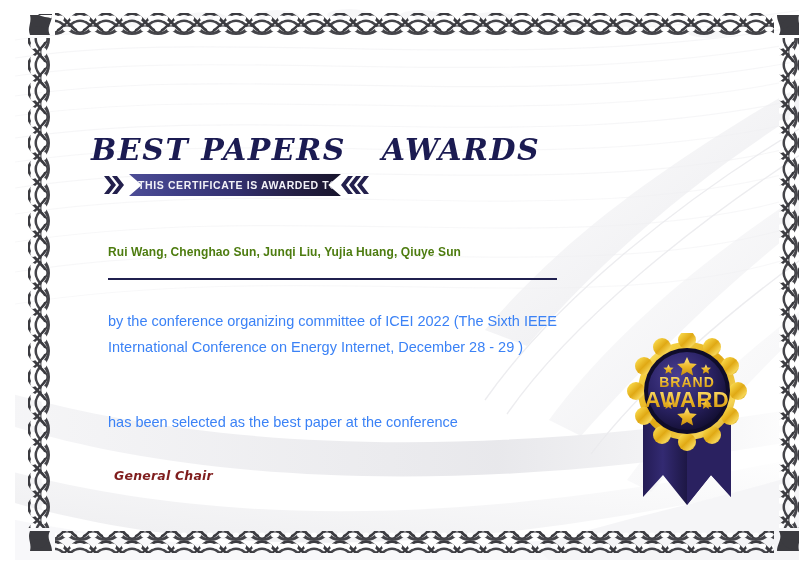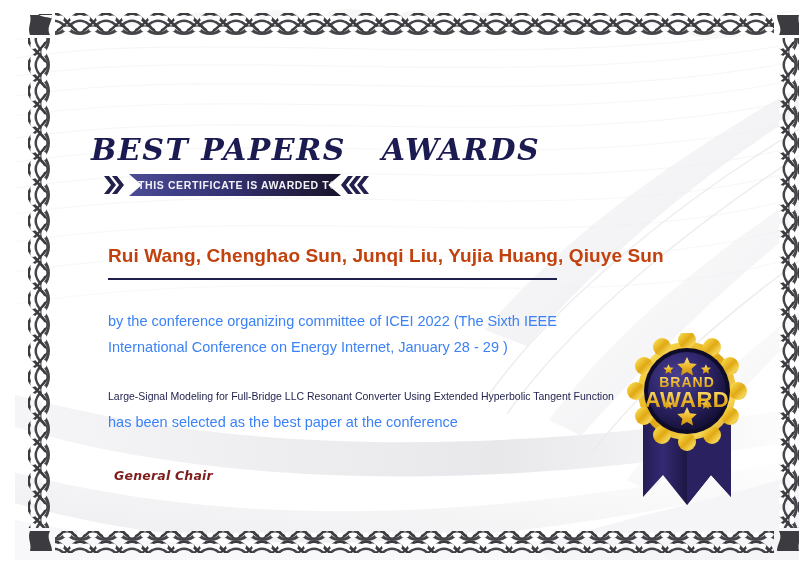--- a/index.html
+++ b/index.html
@@ -84,23 +84,23 @@
     font-weight: bold;
     letter-spacing: 0.6px;
     white-space: nowrap;
     transform: translateX(3px);
   }
   
   .recipients {
     position: absolute;
     left: 93px;
     top: 245px;
-    font-size: 19px;
+    font-size: 12px;
     font-weight: bold;
-    color: #c2410c;
+    color: #4d7c0f;
     letter-spacing: 0.1px;
     white-space: nowrap;
   }
   .rule {
     position: absolute;
     left: 93px;
     top: 278px;
     width: 449px;
     height: 2px;
     background: #20204f;
@@ -305,23 +305,22 @@
             <path d="M28,2 L21,11 L28,20 L23,20 L16,11 L23,2 Z"></path>
           </g>
         </svg>
       </span>
     </div>
 
     <div class="recipients">Rui Wang, Chenghao Sun, Junqi Liu, Yujia Huang, Qiuye Sun</div>
     <div class="rule"></div>
 
     <div class="body-line l1">by the conference organizing committee of ICEI 2022  (The Sixth IEEE</div>
-    <div class="body-line l2">International Conference on Energy Internet,  January 28 - 29  )</div>
-
-    <div class="paper-title">Large-Signal Modeling for Full-Bridge LLC Resonant Converter Using Extended Hyperbolic Tangent Function</div>
+    <div class="body-line l2">International Conference on Energy Internet,  December 28 - 29  )</div>
+
 
     <div class="body-line l4">has been selected as the best paper at the conference</div>
 
     <div class="sig-role">General Chair</div>
 
     <div class="badge">
       <svg width="140" height="172" viewBox="0 0 140 172">
         <defs>
           <linearGradient id="ribGrad" x1="0" y1="0" x2="1" y2="0">
             <stop offset="0%" stop-color="#241c55"></stop>

